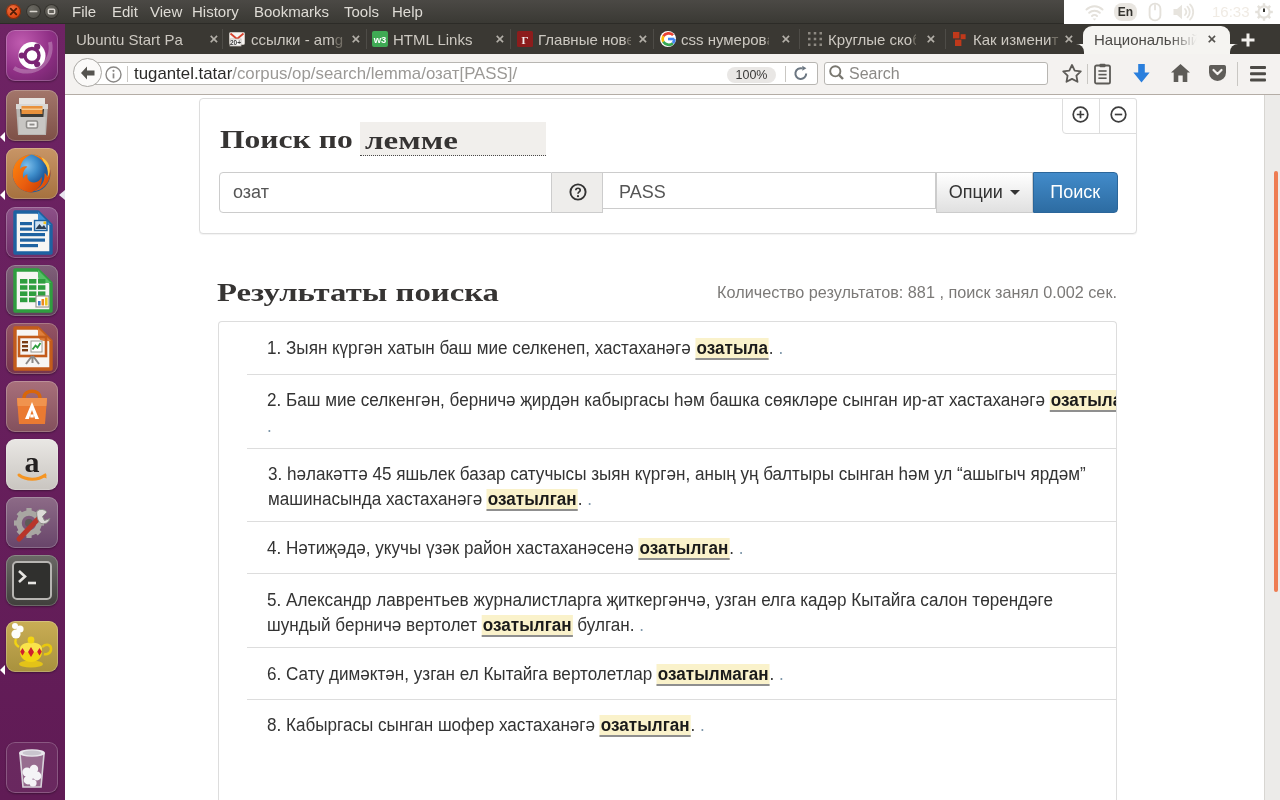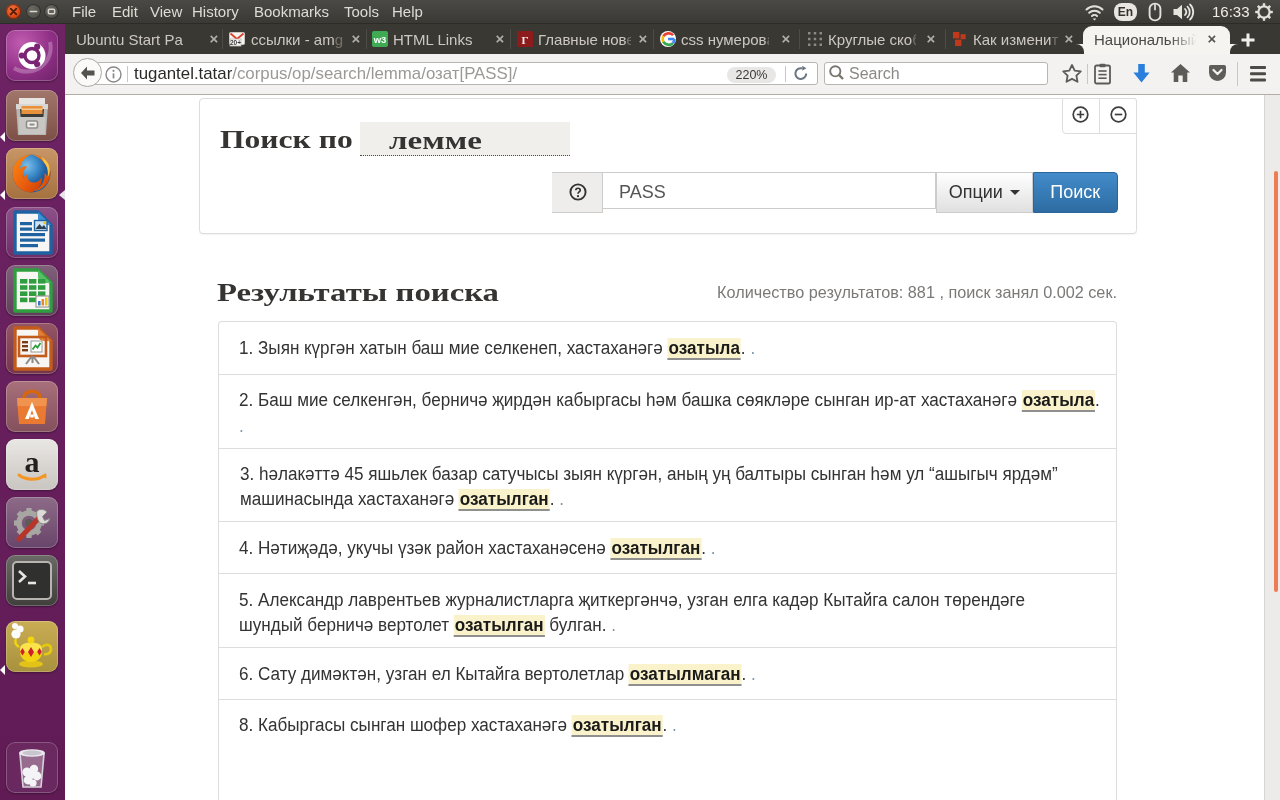--- a/index.html
+++ b/index.html
@@ -1,18 +1,18 @@
 <!DOCTYPE html>
 <html><head><meta charset="utf-8">
 <style>
   html,body{margin:0;padding:0;width:1280px;height:800px;overflow:hidden;
     font-family:"Liberation Sans",sans-serif;}
   .abs{position:absolute;}
   
-  #menubar{position:absolute;left:0;top:0;width:1280px;height:24px;
+  #menubar{position:absolute;left:0;top:0;width:1064px;height:24px;
     background:linear-gradient(#4b4945,#3a3934);border-bottom:1px solid #2c2b27;box-sizing:border-box;}
   .wbtn{position:absolute;top:4px;width:15px;height:15px;border-radius:50%;}
   .menuitem{position:absolute;top:0;height:24px;line-height:24px;color:#dfdcd6;font-size:15px;}
   
   #launcher{position:absolute;left:0;top:24px;width:65px;height:776px;
     background:linear-gradient(#6e2364,#601b55);}
   .tile{position:absolute;left:6px;width:52px;height:51px;border-radius:9px;
     box-shadow:inset 0 0 0 1px rgba(255,255,255,.22), 0 1px 2px rgba(0,0,0,.35);}
   .arrowL{position:absolute;left:0;width:0;height:0;border-left:5px solid #fff;
     border-top:5px solid transparent;border-bottom:5px solid transparent;transform:scaleX(-1);}
@@ -30,21 +30,21 @@
   #toolbar{position:absolute;left:65px;top:54px;width:1215px;height:41px;
     background:#f4f2f0;border-bottom:1px solid #b4ada6;box-sizing:border-box;}
   
   #content{position:absolute;left:65px;top:95px;width:1199px;height:705px;background:#fff;overflow:hidden;}
   #scroll{position:absolute;left:1264px;top:95px;width:16px;height:705px;background:#ecebe9;
     border-left:1px solid #d8d6d2;box-sizing:border-box;}
   #thumb{position:absolute;left:1274px;top:171px;width:4px;height:421px;background:#ee7c52;border-radius:2px;}
   .serifh{font-family:"Liberation Serif",serif;font-weight:bold;color:#363433;}
   .panel{position:absolute;background:#fff;border:1px solid #ddd;border-radius:4px;
     box-shadow:0 1px 1px rgba(0,0,0,.05);box-sizing:border-box;}
-  .li{box-sizing:border-box;border-top:1px solid #ddd;padding:13.5px 20px 0;line-height:25.3px;overflow:hidden;}
+  .li{box-sizing:border-box;border-top:1px solid #ddd;padding:13.5px 20px 0;line-height:25.3px;overflow:hidden;margin-left:28px;}
   .hl{background:#faf2cb;font-weight:bold;color:#1a1a1a;border-bottom:2px solid #8f8f8f;padding:0 1px;}
   .d2{color:#7f98ab;}
   .ln{white-space:nowrap;transform:scaleX(0.95);transform-origin:0 0;}
 </style></head>
 <body>
 <div id="menubar">
   <div class="wbtn" style="left:6px;background:radial-gradient(circle at 38% 32%,#f0703f,#dd4814 60%,#c03d10);box-shadow:inset 0 0 0 1px rgba(60,20,5,.55);">
     <svg width="15" height="15" viewBox="0 0 15 15">
         <path d="M4.7 4.7 L10.3 10.3 M10.3 4.7 L4.7 10.3" stroke="#4f1d07" stroke-width="1.8" stroke-linecap="round"></path>
       </svg></div>
@@ -372,21 +372,21 @@
     <path d="M8 1.5 L2 8 L8 14.5 V10.6 H15.5 V5.4 H8 Z" fill="#55534f"></path>
     </svg>
   <svg class="abs" style="left:39.5px;top:11.5px;" width="17" height="17" viewBox="0 0 17 17">
     <circle cx="8.5" cy="8.5" r="7.5" fill="none" stroke="#8a8886" stroke-width="1.4"></circle>
     <path d="M8.5 7.4 V12.4" stroke="#8a8886" stroke-width="1.7"></path>
       <circle cx="8.5" cy="4.8" r="1.1" fill="#8a8886"></circle>
     </svg>
   <div class="abs" style="left:62px;top:12px;width:1px;height:16px;background:#c9c7c3;"></div>
   <div class="abs" style="left:69px;top:8px;height:22px;line-height:23px;font-size:17px;color:#2b2a28;white-space:nowrap;transform:scaleX(.99);transform-origin:0 0;">tugantel.tatar<span style="color:#9b9996">/corpus/op/search/lemma/озат[PASS]/</span></div>
   <div class="abs" style="left:662px;top:12.5px;width:49px;height:16px;background:#e9e7e5;border-radius:8px;
-    font-size:12.5px;color:#3a3938;text-align:center;line-height:16px;">220%</div>
+    font-size:12.5px;color:#3a3938;text-align:center;line-height:16px;">100%</div>
   <div class="abs" style="left:719.5px;top:12px;width:1px;height:16px;background:#c9c7c3;"></div>
   <svg class="abs" style="left:728px;top:11px;" width="16" height="17" viewBox="0 0 16 17">
     <path d="M13.2 8.5 A 5.4 5.4 0 1 1 9.4 3.4" fill="none" stroke="#6b7681" stroke-width="2"></path>
     <path d="M9.3 0.8 L13.4 3.3 L9.3 5.8 Z" fill="#6b7681"></path>
     </svg>
   <div class="abs" style="left:759px;top:8px;width:224px;height:22.5px;background:#fff;border:1px solid #b8b6b2;border-radius:3px;box-sizing:border-box;"></div>
   <svg class="abs" style="left:764px;top:11px;" width="16" height="16" viewBox="0 0 16 16">
     <circle cx="6.3" cy="6.3" r="5.1" fill="none" stroke="#78766f" stroke-width="1.9"></circle>
     <path d="M10 10 L14 14" stroke="#78766f" stroke-width="2.4"></path>
     </svg>
@@ -414,35 +414,37 @@
     <path d="M1 2.8 A 1.8 1.8 0 0 1 2.8 1 H16.2 A 1.8 1.8 0 0 1 18 2.8 V8.5 A 8.5 8.5 0 0 1 1 8.5 Z" fill="#5f5d59"></path>
     <path d="M5.5 6 L9.5 10 L13.5 6" fill="none" stroke="#f4f2ef" stroke-width="2.2" stroke-linecap="round" stroke-linejoin="round"></path>
     </svg>
   <div class="abs" style="left:1171.5px;top:8px;width:1px;height:24px;background:#c9c7c3;"></div>
   <div class="abs" style="left:1185px;top:11.5px;width:16px;height:3.4px;background:#4c4a46;border-radius:1px;box-shadow:0 6.3px 0 #4c4a46,0 12.6px 0 #4c4a46;"></div>
 </div>
 <div id="content">
 
   <div class="panel" style="left:134px;top:3px;width:938px;height:136px;"></div>
   <div class="abs serifh" style="left:154.6px;top:32px;font-size:26px;line-height:26px;transform:scaleX(1.215);transform-origin:0 0;white-space:nowrap;">Поиск по</div>
-  <div class="abs" style="left:295.4px;top:27.2px;width:186px;height:33.3px;background:#f1efec;border-bottom:1px dotted #4a4a4a;box-sizing:content-box;padding-left:24px;">
+  <div class="abs" style="left:295.4px;top:27.2px;width:186px;height:33.3px;background:#f1efec;border-bottom:1px dotted #4a4a4a;box-sizing:content-box;">
     <div class="serifh" style="font-size:26px;line-height:26px;padding:5.8px 0 0 4px;transform:scaleX(1.27);transform-origin:0 0;white-space:nowrap;">лемме</div>
     </div>
 
   <div class="abs" style="left:996.6px;top:3px;width:75.4px;height:36px;background:#fff;border:1px solid #ddd;border-radius:0 3px 0 4px;box-sizing:border-box;"></div>
   <div class="abs" style="left:1034px;top:4px;width:1px;height:34px;background:#ddd;"></div>
   <svg class="abs" style="left:1007px;top:11px;" width="17" height="17" viewBox="0 0 17 17">
     <circle cx="8.5" cy="8.5" r="7.3" fill="none" stroke="#3d3d3d" stroke-width="1.7"></circle>
     <path d="M8.5 4.8 V12.2 M4.8 8.5 H12.2" stroke="#3d3d3d" stroke-width="1.7"></path>
     </svg>
   <svg class="abs" style="left:1045px;top:11px;" width="17" height="17" viewBox="0 0 17 17">
     <circle cx="8.5" cy="8.5" r="7.3" fill="none" stroke="#3d3d3d" stroke-width="1.7"></circle>
     <path d="M4.8 8.5 H12.2" stroke="#3d3d3d" stroke-width="1.7"></path>
     </svg>
 
+  <div class="abs" style="left:154px;top:77px;width:332.5px;height:41px;background:#fff;border:1px solid #ccc;border-radius:4px 0 0 4px;box-sizing:border-box;
+    font-size:18px;color:#555;line-height:39px;padding-left:13px;">озат</div>
   <div class="abs" style="left:486.5px;top:77px;width:51.5px;height:41px;background:#eeedeb;border:1px solid #ccc;border-left:none;box-sizing:border-box;"></div>
   <svg class="abs" style="left:504px;top:88px;" width="18" height="18" viewBox="0 0 18 18">
     <circle cx="9" cy="9" r="7.6" fill="none" stroke="#333" stroke-width="1.9"></circle>
     <path d="M6.8 7.2 C 6.8 4.6 11.2 4.6 11.2 7.2 C 11.2 9 9 8.8 9 10.8" fill="none" stroke="#333" stroke-width="1.7"></path>
     <circle cx="9" cy="13.2" r="1.1" fill="#333"></circle>
     </svg>
   <div class="abs" style="left:538px;top:77px;width:332.6px;height:37px;background:#fff;border:1px solid #ccc;border-left:none;box-sizing:border-box;
     font-size:18px;color:#555;line-height:39px;padding-left:16px;">PASS</div>
   <div class="abs" style="left:870.6px;top:77px;width:97.4px;height:41px;background:linear-gradient(#fff,#e0e0e0);border:1px solid #ccc;box-sizing:border-box;
     font-size:18px;color:#333;line-height:39px;text-align:center;">Опции <span style="display:inline-block;vertical-align:middle;margin:-2px 0 0 2px;width:0;height:0;border-left:5px solid transparent;border-right:5px solid transparent;border-top:5px solid #333;"></span></div>

